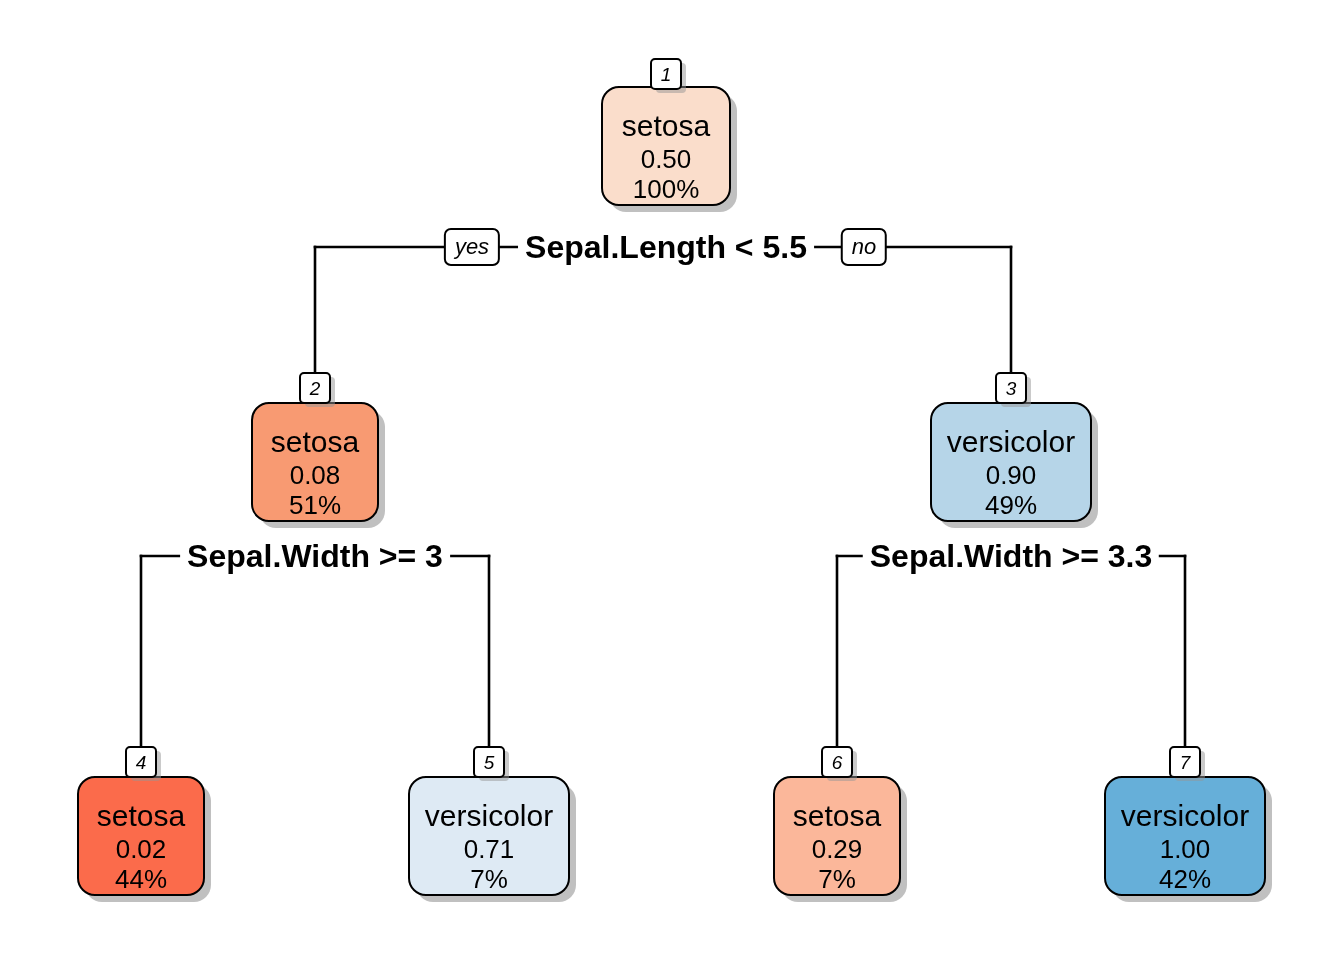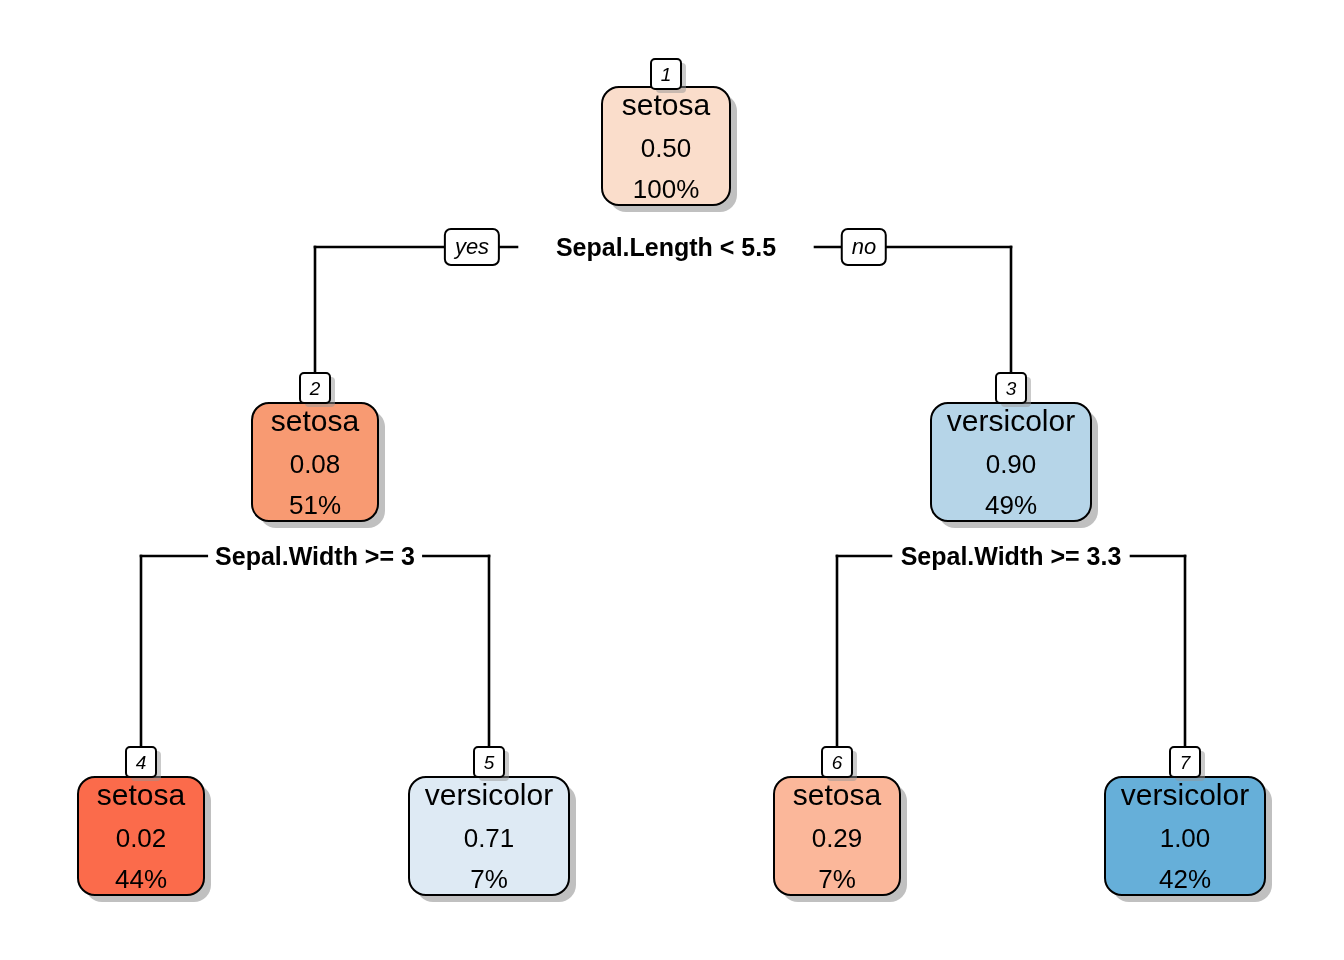--- a/index.html
+++ b/index.html
@@ -30,21 +30,21 @@
 
   
   .node {
     position: absolute;
     box-sizing: border-box;
     border: 2.5px solid #000000;
     border-radius: 18px;
     display: flex;
     flex-direction: column;
     align-items: center;
-    justify-content: space-between;
+    justify-content: flex-end;
     color: #000000;
     box-shadow: 7px 7px 0 -1px rgba(140,140,140,0.55);
     z-index: 3;
   }
   .node .line {
     line-height: 1.16;
     white-space: nowrap;
     font-size: 26px;
   }
   .node .cls { font-size: 30px; }
@@ -64,21 +64,21 @@
     justify-content: center;
     color: #000000;
     z-index: 4;
     box-shadow: 5px 4px 0 -1px rgba(150,150,150,0.5);
   }
 
   
   .split {
     position: absolute;
     font-weight: bold;
-    font-size: 25px;
+    font-size: 32px;
     line-height: 1;
     color: #000000;
     background: #ffffff;
     white-space: nowrap;
     padding: 0 7px;
     z-index: 3;
     transform: translate(-50%, -50%);
   }
 
   

